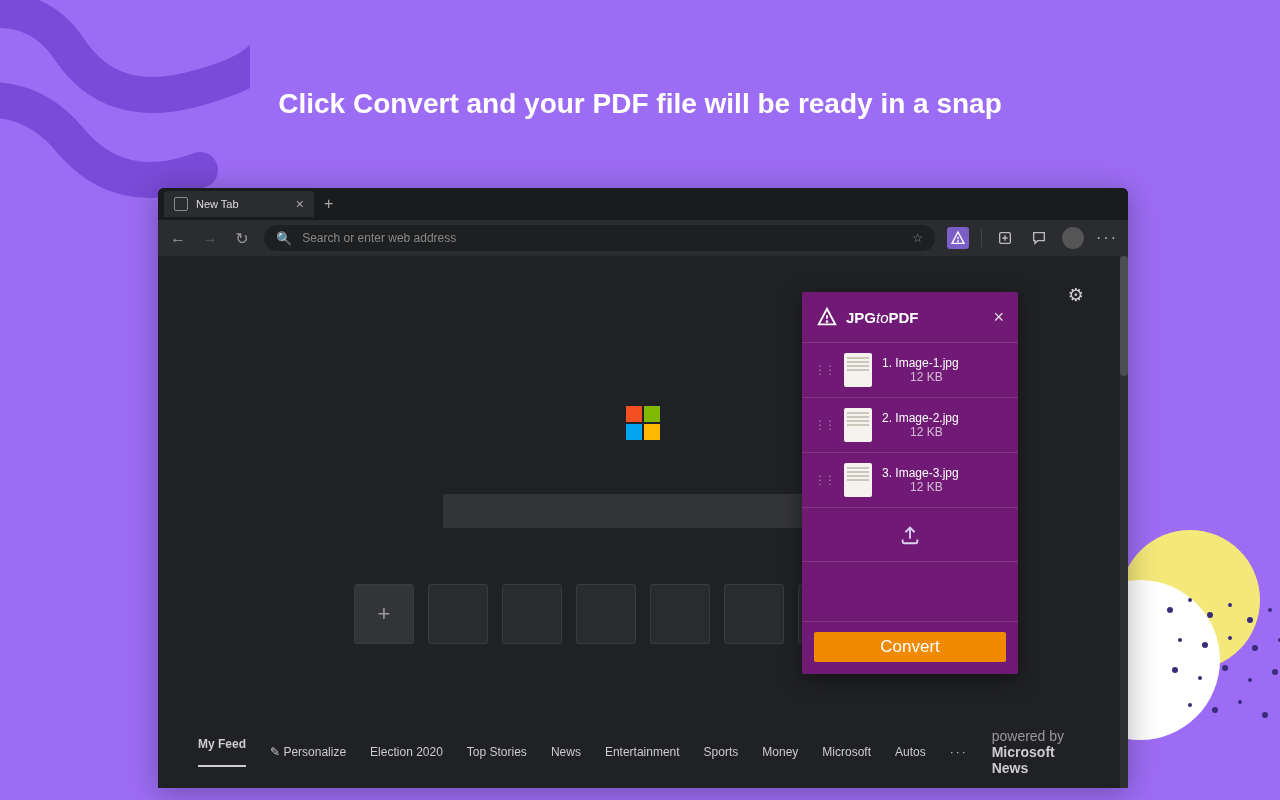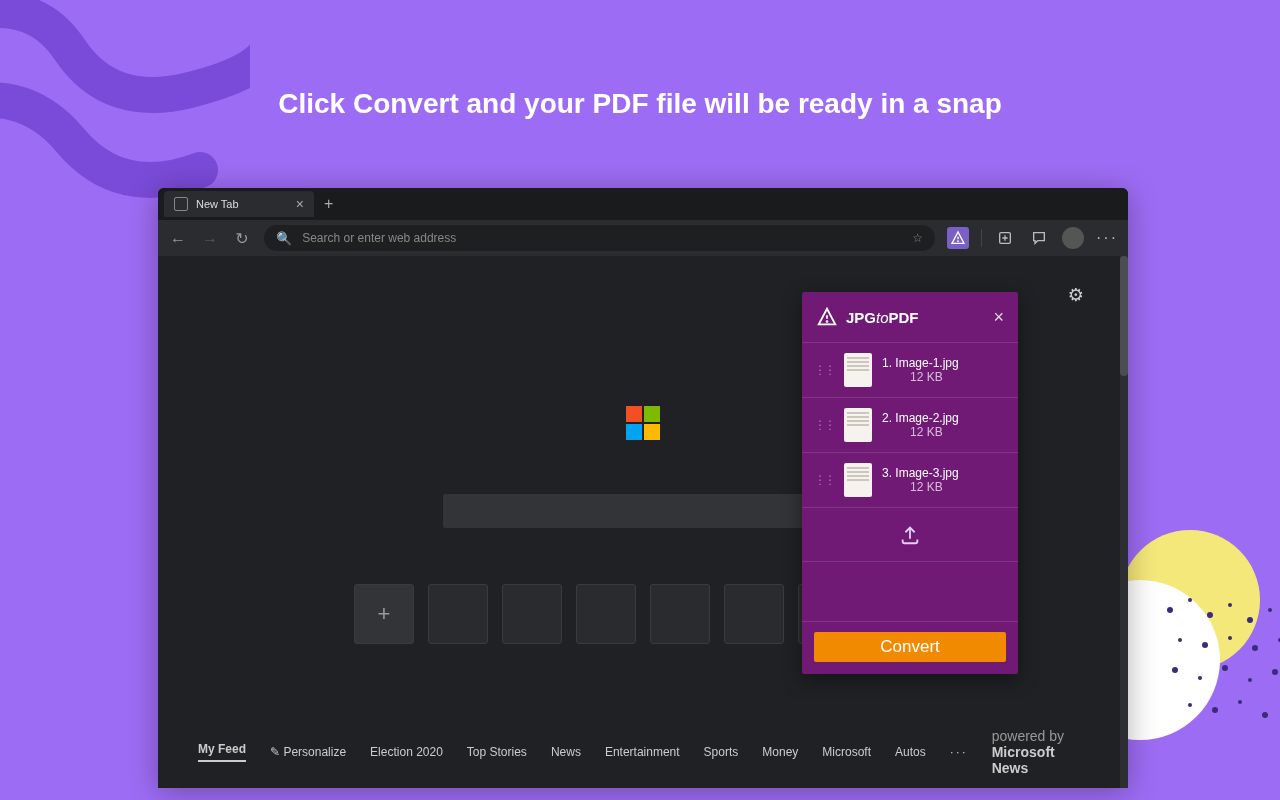--- a/index.html
+++ b/index.html
@@ -38,21 +38,21 @@
   .logo-row { display: flex; align-items: center; gap: 14px; margin-top: 150px; }
   .ms-logo { width: 34px; height: 34px; display: grid; grid-template: 1fr 1fr / 1fr 1fr; gap: 2px; }
   .ms-logo div:nth-child(1){background:#f25022}.ms-logo div:nth-child(2){background:#7fba00}.ms-logo div:nth-child(3){background:#00a4ef}.ms-logo div:nth-child(4){background:#ffb900}
   .logo-text { color: #fff; font-size: 30px; font-weight: 500; }
   .search-box { margin-top: 54px; width: 400px; height: 34px; background: #333437; border-radius: 2px; }
   .quick-tiles { display: flex; gap: 14px; margin-top: 56px; }
   .tile { width: 60px; height: 60px; background: #2a2b2e; border: 1px solid #3a3b3e; border-radius: 3px; display: flex; align-items: center; justify-content: center; color: #999; font-size: 22px; cursor: pointer; }
   .tile.add { background: #333437; }
 
   .feed-bar { position: absolute; bottom: 12px; left: 0; right: 0; display: flex; align-items: center; padding: 0 40px; gap: 24px; color: #ccc; font-size: 12px; }
-  .feed-bar .active { border-bottom: 2px solid #ccc; padding-bottom: 4px; font-weight: 600; }
+  .feed-bar .active { border-bottom: 2px solid #ccc; padding-bottom: 14px; font-weight: 600; }
   .feed-link { cursor: pointer; white-space: nowrap; }
   .feed-more { letter-spacing: 2px; }
   .powered { margin-left: auto; color: #999; font-size: 14px; }
   .powered b { color: #ccc; }
 
   .scrollbar { position: absolute; top: 0; right: 0; width: 8px; height: 100%; background: #2d2e31; }
   .scrollbar-thumb { position: absolute; top: 0; width: 8px; height: 120px; background: #4c4d50; border-radius: 4px; }
 
   .ext-panel { position: absolute; top: 36px; right: 110px; width: 216px; height: 382px; background: #701a75; border-radius: 2px; box-shadow: 0 6px 20px rgba(0,0,0,.4); display: flex; flex-direction: column; color: #fff; }
   .ext-header { display: flex; align-items: center; gap: 8px; padding: 14px 14px; }

